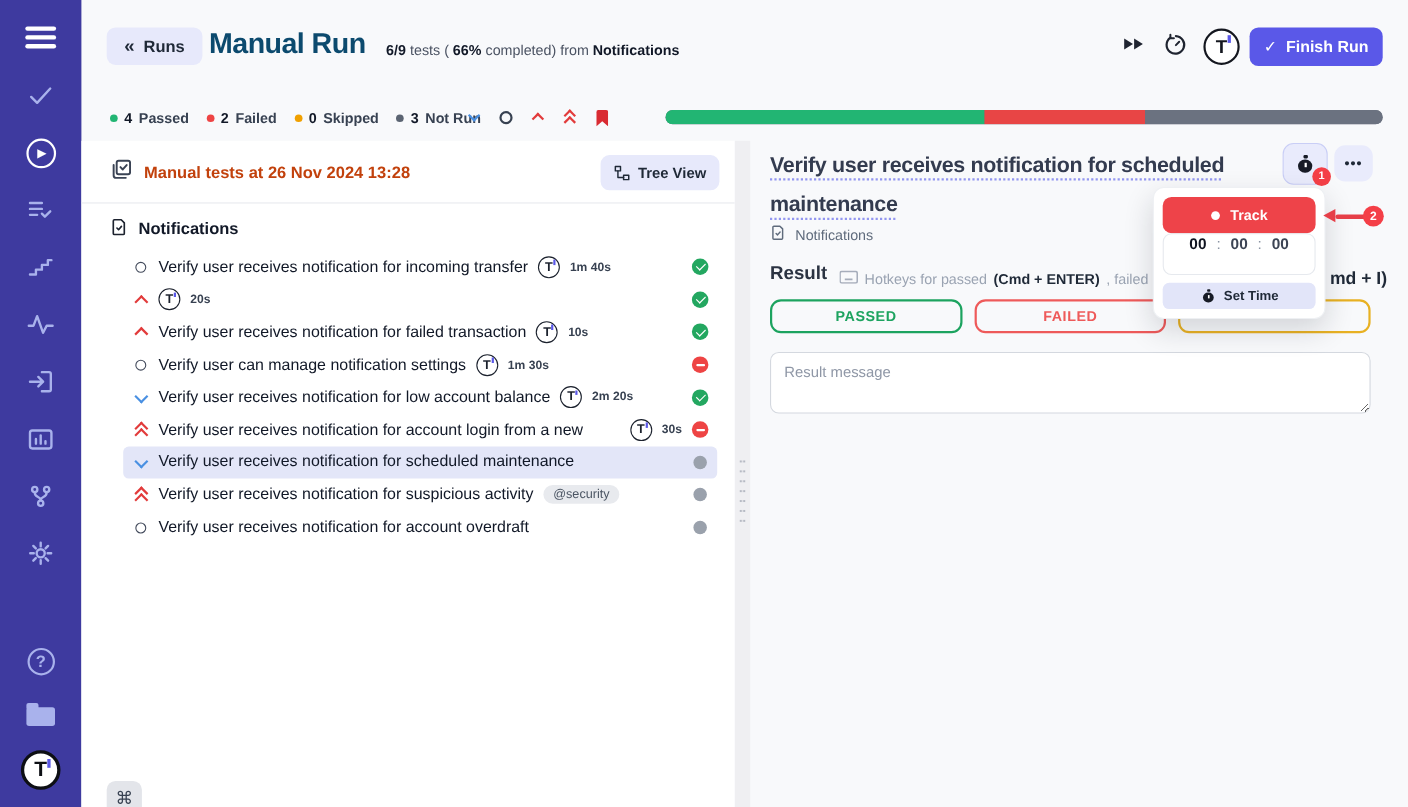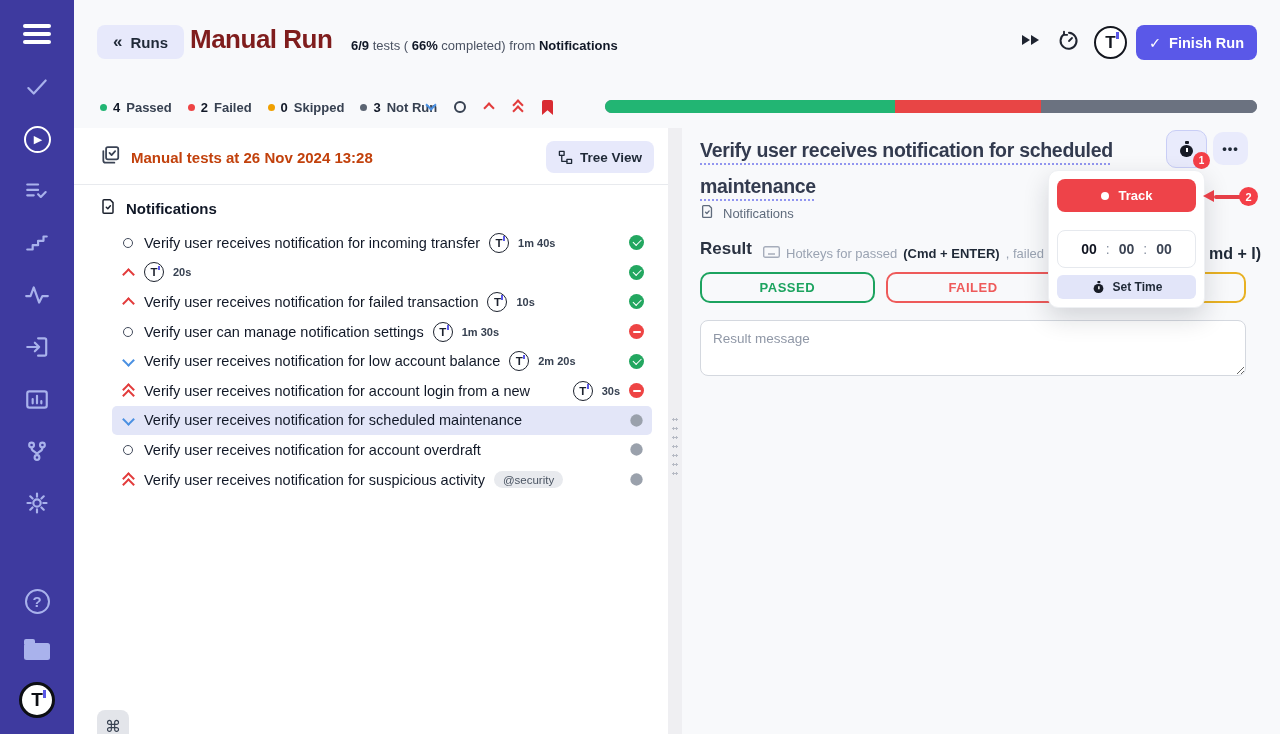--- a/index.html
+++ b/index.html
@@ -18,21 +18,21 @@
   .helpcirc { width:25px; height:25px; border:2.2px solid #a9b2ec; border-radius:50%; color:#a9b2ec; font-size:15px; font-weight:700; display:flex; align-items:center; justify-content:center; }
   .folder { width:26px; height:17px; background:#a9b2ec; border-radius:2.5px; position:relative; margin-top:4px; }
   .folder::before { content:""; position:absolute; top:-4px; left:0; width:11px; height:5px; background:#a9b2ec; border-radius:2px 2px 0 0; }
   .biglogo { width:36px; height:36px; background:#fff; border:3px solid #0d0f14; border-radius:50%; display:flex; align-items:center; justify-content:center; font-weight:800; font-size:19px; color:#0d0f14; position:relative; }
   .biglogo::after { content:""; position:absolute; top:5px; right:6px; width:3px; height:8px; background:#5a58e8; }
 
   
   .btn-lav { background:#e7e9fb; border:none; border-radius:8px; color:#1f2937; font-family:inherit; font-weight:600; cursor:pointer; }
   .runs-btn { position:absolute; left:97px; top:25px; height:34px; padding:0 16px; font-size:15px; display:flex; align-items:center; gap:8px; }
   .runs-btn .laquo { font-size:17px; }
-  .page-title { position:absolute; left:190px; top:24px; font-size:26px; font-weight:800; color:#7f1d1d; letter-spacing:-0.5px; }
+  .page-title { position:absolute; left:190px; top:24px; font-size:26px; font-weight:800; color:#0c4a6e; letter-spacing:-0.5px; }
   .page-sub { position:absolute; left:351px; top:38px; font-size:13px; color:#4a5262; white-space:nowrap; }
   .page-sub b { color:#111827; font-weight:800; }
   .ff-icon { position:absolute; left:1022px; top:35px; display:flex; cursor:pointer; }
   .ff-icon i { width:0; height:0; border-left:8px solid #1f2430; border-top:5.5px solid transparent; border-bottom:5.5px solid transparent; }
   .ff-icon i+i { margin-left:1px; }
   .retry-icon { position:absolute; left:1057px; top:29px; cursor:pointer; }
   .retry-icon svg { stroke:#1f2430; fill:none; stroke-width:2; stroke-linecap:round; }
   .hdr-logo { position:absolute; left:1094px; top:26px; width:33px; height:33px; background:#fff; border:2.6px solid #14171f; border-radius:50%; display:flex; align-items:center; justify-content:center; font-weight:800; font-size:17px; color:#14171f; cursor:pointer; }
   .hdr-logo::after { content:""; position:absolute; top:4px; right:6px; width:3px; height:7px; background:#5a58e8; }
   .finish-btn { position:absolute; left:1136px; top:25px; height:35px; width:121px; background:#5a58e8; color:#fff; border:none; border-radius:8px; font-family:inherit; font-size:14.5px; font-weight:700; display:flex; align-items:center; justify-content:center; gap:8px; cursor:pointer; }
@@ -122,21 +122,21 @@
   .rbtn.passed { border-color:#1ca35f; color:#1ca35f; }
   .rbtn.failed { border-color:#ee5a5a; color:#ee5a5a; }
   .rbtn.skipped { border-color:#e8b123; color:#e8b123; }
   .msgbox { position:absolute; left:18px; top:192px; width:546px; height:56px; border:1px solid #d4d8df; border-radius:8px; background:#fff; resize:both; font-family:inherit; font-size:13.5px; padding:10px 12px; color:#1f2937; }
   .msgbox::placeholder { color:#8f97a6; }
 
   
   .popup { position:absolute; left:366px; top:42px; width:157px; background:#fff; border:1px solid #eef0f3; border-radius:10px; box-shadow:0 10px 26px rgba(16,24,40,.16); padding:8px; z-index:10; }
   .track-btn { width:100%; height:33px; background:#ee4349; border:none; border-radius:8px; color:#fff; font-family:inherit; font-size:13px; font-weight:700; display:flex; align-items:center; justify-content:center; gap:10px; cursor:pointer; }
   .track-btn .rec { width:8px; height:8px; background:#fff; border-radius:50%; }
-  .timebox { margin-top:18px; height:38px; border:1px solid #e6e9ee; border-radius:8px; display:flex; align-items:center; justify-content:center; gap:9px; font-size:14px; }
+  .timebox { margin-top:0; height:38px; border:1px solid #e6e9ee; border-radius:8px; display:flex; justify-content:center; gap:9px; font-size:14px; }
   .timebox .th { font-weight:800; color:#0f1320; cursor:text; }
   .timebox .tm, .timebox .ts { font-weight:600; color:#3c4454; cursor:text; }
   .timebox .col { color:#8a93a3; }
   .settime-btn { margin-top:7px; width:100%; height:24px; background:#e2e5f9; border:none; border-radius:6px; font-family:inherit; font-size:12px; font-weight:700; color:#1f2937; display:flex; align-items:center; justify-content:center; gap:7px; cursor:pointer; }
   .sw.small { transform:scale(0.75); }
 
   
   .arrow-shaft { position:absolute; left:532px; top:67px; width:30px; height:3.6px; background:#e63f48; border-radius:2px; z-index:11; }
   .arrow-head { position:absolute; left:521px; top:62px; width:0; height:0; border-right:11px solid #e63f48; border-top:6.5px solid transparent; border-bottom:6.5px solid transparent; z-index:11; }
 </style>
@@ -360,30 +360,30 @@
 
       <span class="status" data-kind="failed"></span>
     </div>
     <div class="trow" data-selected="true">
       <span class="prio" data-kind="low"></span>
       <span class="ttitle">Verify user receives notification for scheduled maintenance</span>
 
       <span class="status" data-kind="notrun"></span>
     </div>
     <div class="trow" data-selected="false">
+      <span class="prio" data-kind="critical"></span>
+      <span class="ttitle">Verify user receives notification for suspicious activity</span>
+
+      <span class="ttag">@security</span>
+      <span class="status" data-kind="notrun"></span>
+    </div>
+    <div class="trow" data-selected="false">
       <span class="prio" data-kind="normal"></span>
       <span class="ttitle">Verify user receives notification for account overdraft</span>
 
-      <span class="status" data-kind="notrun"></span>
-    </div>
-    <div class="trow" data-selected="false">
-      <span class="prio" data-kind="critical"></span>
-      <span class="ttitle">Verify user receives notification for suspicious activity</span>
-
-      <span class="ttag">@security</span>
       <span class="status" data-kind="notrun"></span>
     </div>
   </div>
   <button class="cmd-btn">⌘</button>
 </section>
 
 <div class="vdivider">
   <div class="grip"></div>
 </div>
 

